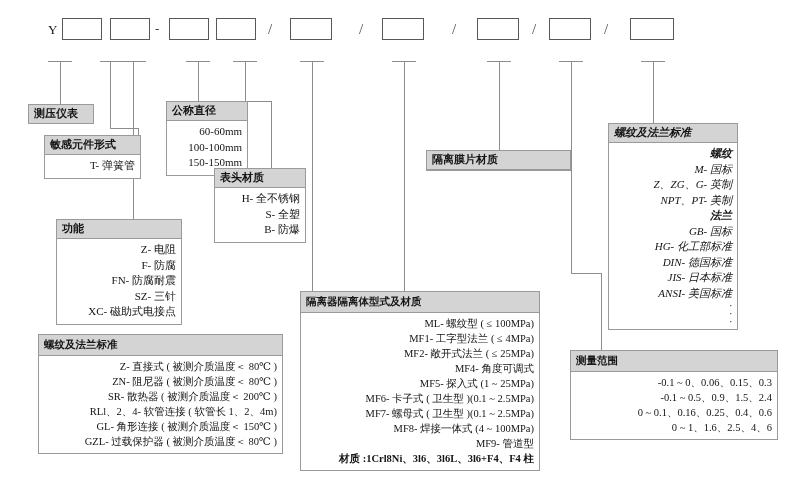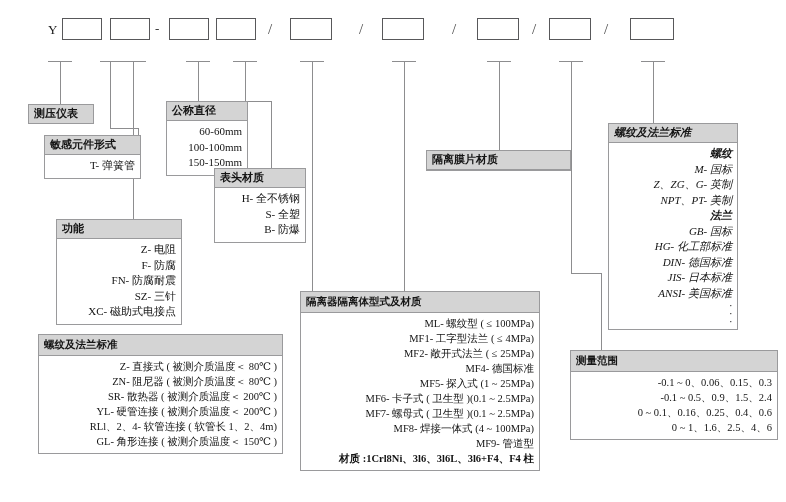--- a/index.html
+++ b/index.html
@@ -224,39 +224,39 @@
       <div style="line-height:8px;">·</div>
     </div>
   </div>
 
   <div class="box small-body" style="left:300px; top:291px; width:240px;">
     <div class="box-title">隔离器隔离体型式及材质</div>
     <div class="box-body">
       <div>ML- 螺纹型 ( ≤ 100MPa)</div>
       <div>MF1- 工字型法兰 ( ≤ 4MPa)</div>
       <div>MF2- 敞开式法兰 ( ≤ 25MPa)</div>
-      <div>MF4- 德国标准</div>
+      <div>MF4- 角度可调式</div>
       <div>MF5- 探入式 (1 ~ 25MPa)</div>
       <div>MF6- 卡子式 ( 卫生型 )(0.1 ~ 2.5MPa)</div>
       <div>MF7- 螺母式 ( 卫生型 )(0.1 ~ 2.5MPa)</div>
       <div>MF8- 焊接一体式 (4 ~ 100MPa)</div>
       <div>MF9- 管道型</div>
       <div class="bold-line">材质 :1Crl8Ni、3l6、3l6L、3l6+F4、F4 柱</div>
     </div>
   </div>
 
   <div class="box small-body" style="left:38px; top:334px; width:245px;">
     <div class="box-title">螺纹及法兰标准</div>
     <div class="box-body">
       <div>Z- 直接式 ( 被测介质温度＜ 80℃ )</div>
       <div>ZN- 阻尼器 ( 被测介质温度＜ 80℃ )</div>
       <div>SR- 散热器 ( 被测介质温度＜ 200℃ )</div>
-      <div>YL- 硬管连接 ( 被测介质温度＜ 200℃ )</div>
       <div>RLl、2、4- 软管连接 ( 软管长 1、2、4m)</div>
       <div>GL- 角形连接 ( 被测介质温度＜ 150℃ )</div>
+      <div>GZL- 过载保护器 ( 被测介质温度＜ 80℃ )</div>
     </div>
   </div>
 
   <div class="box small-body" style="left:570px; top:350px; width:208px;">
     <div class="box-title">测量范围</div>
     <div class="box-body">
       <div>-0.1 ~ 0、0.06、0.15、0.3</div>
       <div>-0.1 ~ 0.5、0.9、1.5、2.4</div>
       <div>0 ~ 0.1、0.16、0.25、0.4、0.6</div>
       <div>0 ~ 1、1.6、2.5、4、6</div>

